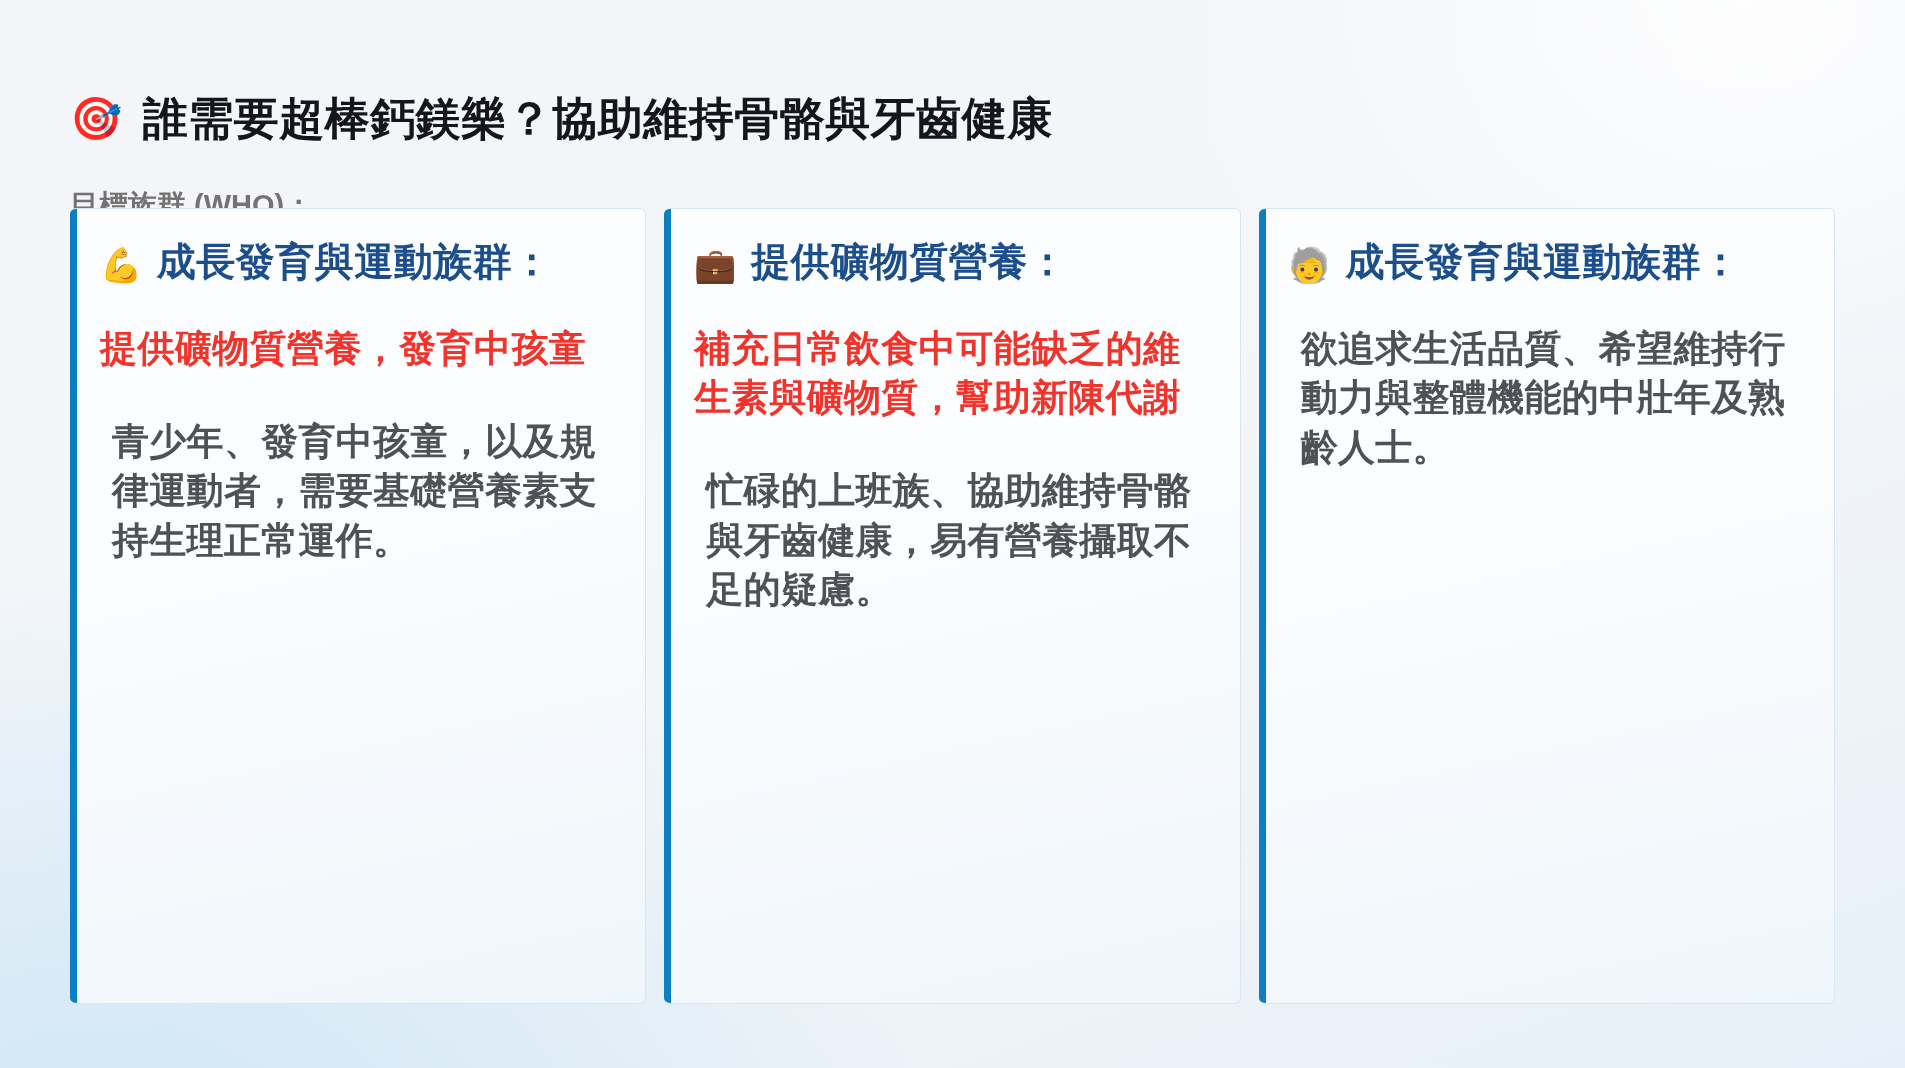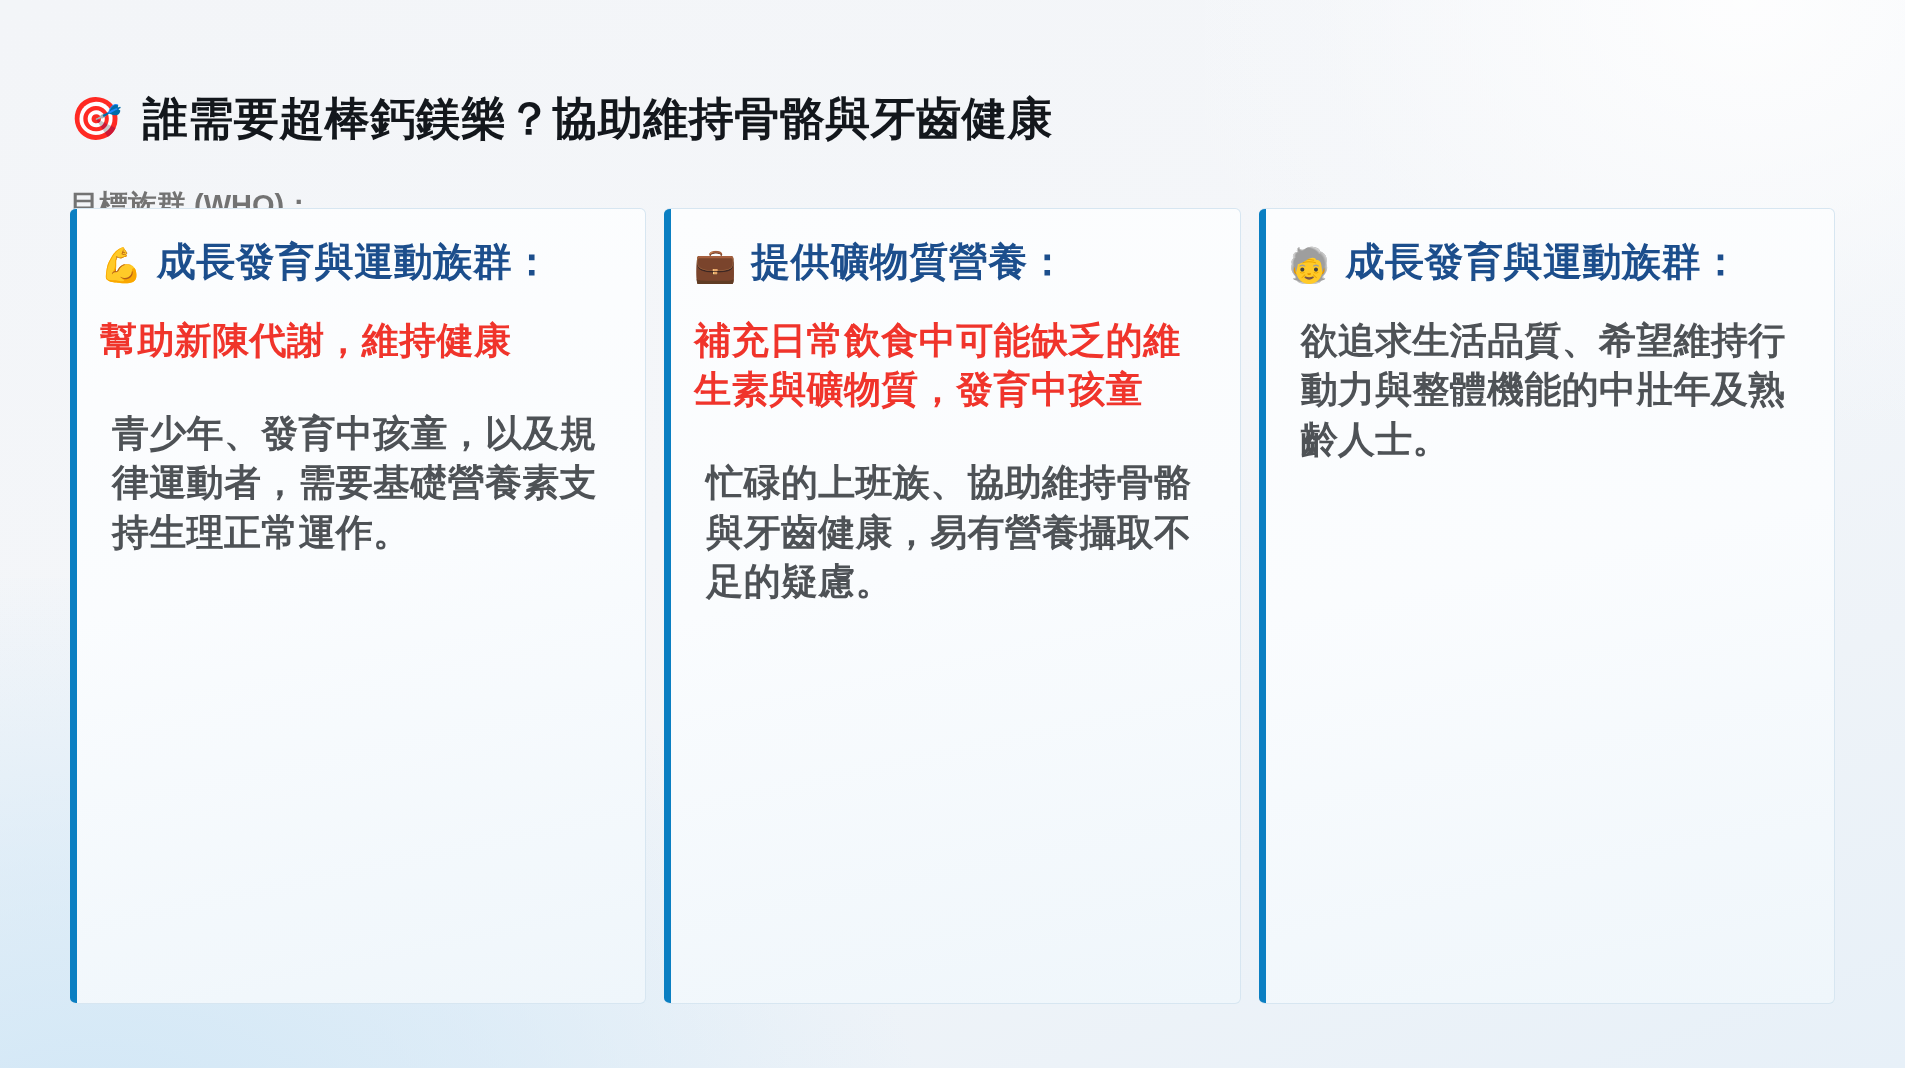--- a/index.html
+++ b/index.html
@@ -112,21 +112,21 @@
     background: #0b7fc2;
     border-radius: 3px 0 0 3px;
   }
 
   .card-head {
     font-size: 39px;
     font-weight: bold;
     color: #1c4e8c;
     line-height: 1.30;
     letter-spacing: 0.5px;
-    margin: 0 0 28px 0;
+    margin: 0 0 36px 0;
   }
   .card-head .card-emoji {
     font-size: 34px;
     margin-right: 14px;
     vertical-align: -2px;
   }
 
   .card-claim {
     font-size: 37px;
     font-weight: bold;
@@ -160,29 +160,29 @@
   </h1>
 
   <div class="subtitle">目標族群 (WHO)：</div>
 
   <div class="cards">
 
     <div class="card">
       <div class="card-head">
         <span class="card-emoji">💪</span><span>成長發育與運動族群：</span>
       </div>
-      <div class="card-claim">幫助新陳代謝，維持健康</div>
+      <div class="card-claim">提供礦物質營養，發育中孩童</div>
       <div class="card-body">青少年、發育中孩童，以及規律運動者，需要基礎營養素支持生理正常運作。</div>
     </div>
 
     <div class="card">
       <div class="card-head">
         <span class="card-emoji">💼</span><span>提供礦物質營養：</span>
       </div>
-      <div class="card-claim">補充日常飲食中可能缺乏的維生素與礦物質，發育中孩童</div>
+      <div class="card-claim">補充日常飲食中可能缺乏的維生素與礦物質，幫助新陳代謝</div>
       <div class="card-body">忙碌的上班族、協助維持骨骼與牙齒健康，易有營養攝取不足的疑慮。</div>
     </div>
 
     <div class="card">
       <div class="card-head">
         <span class="card-emoji">🧓</span><span>成長發育與運動族群：</span>
       </div>
       <div class="card-body">欲追求生活品質、希望維持行動力與整體機能的中壯年及熟齡人士。</div>
     </div>
 

